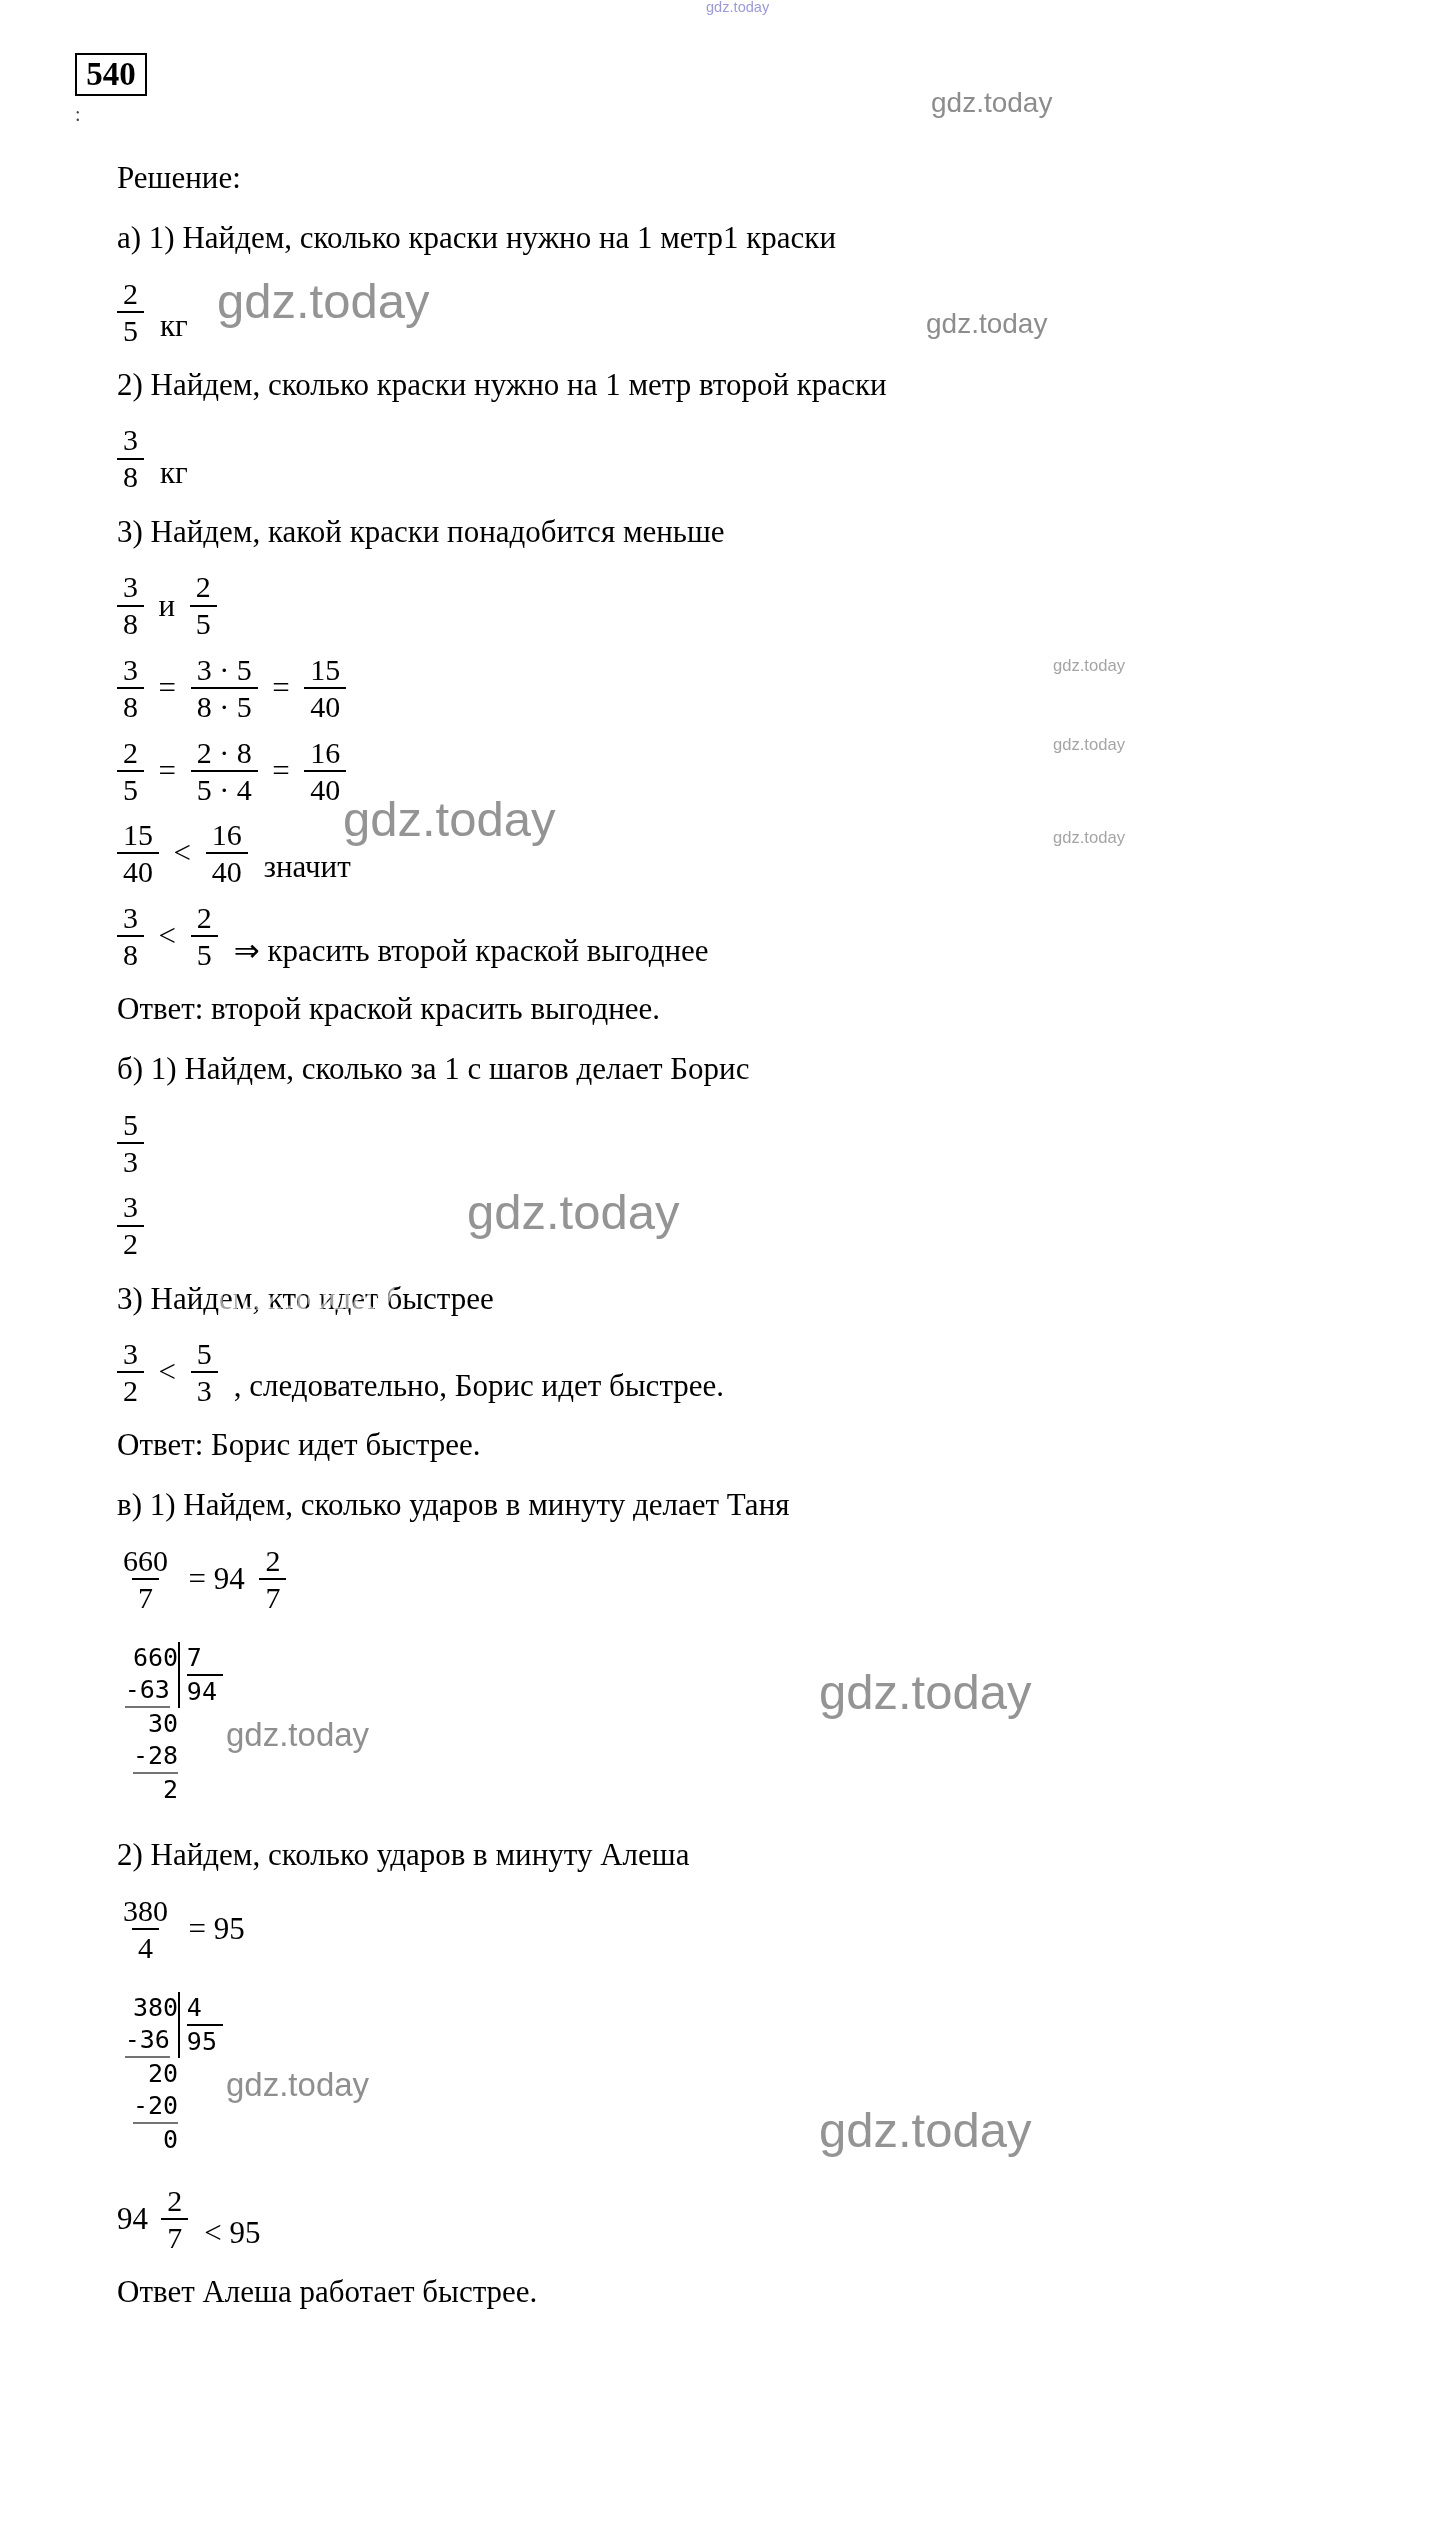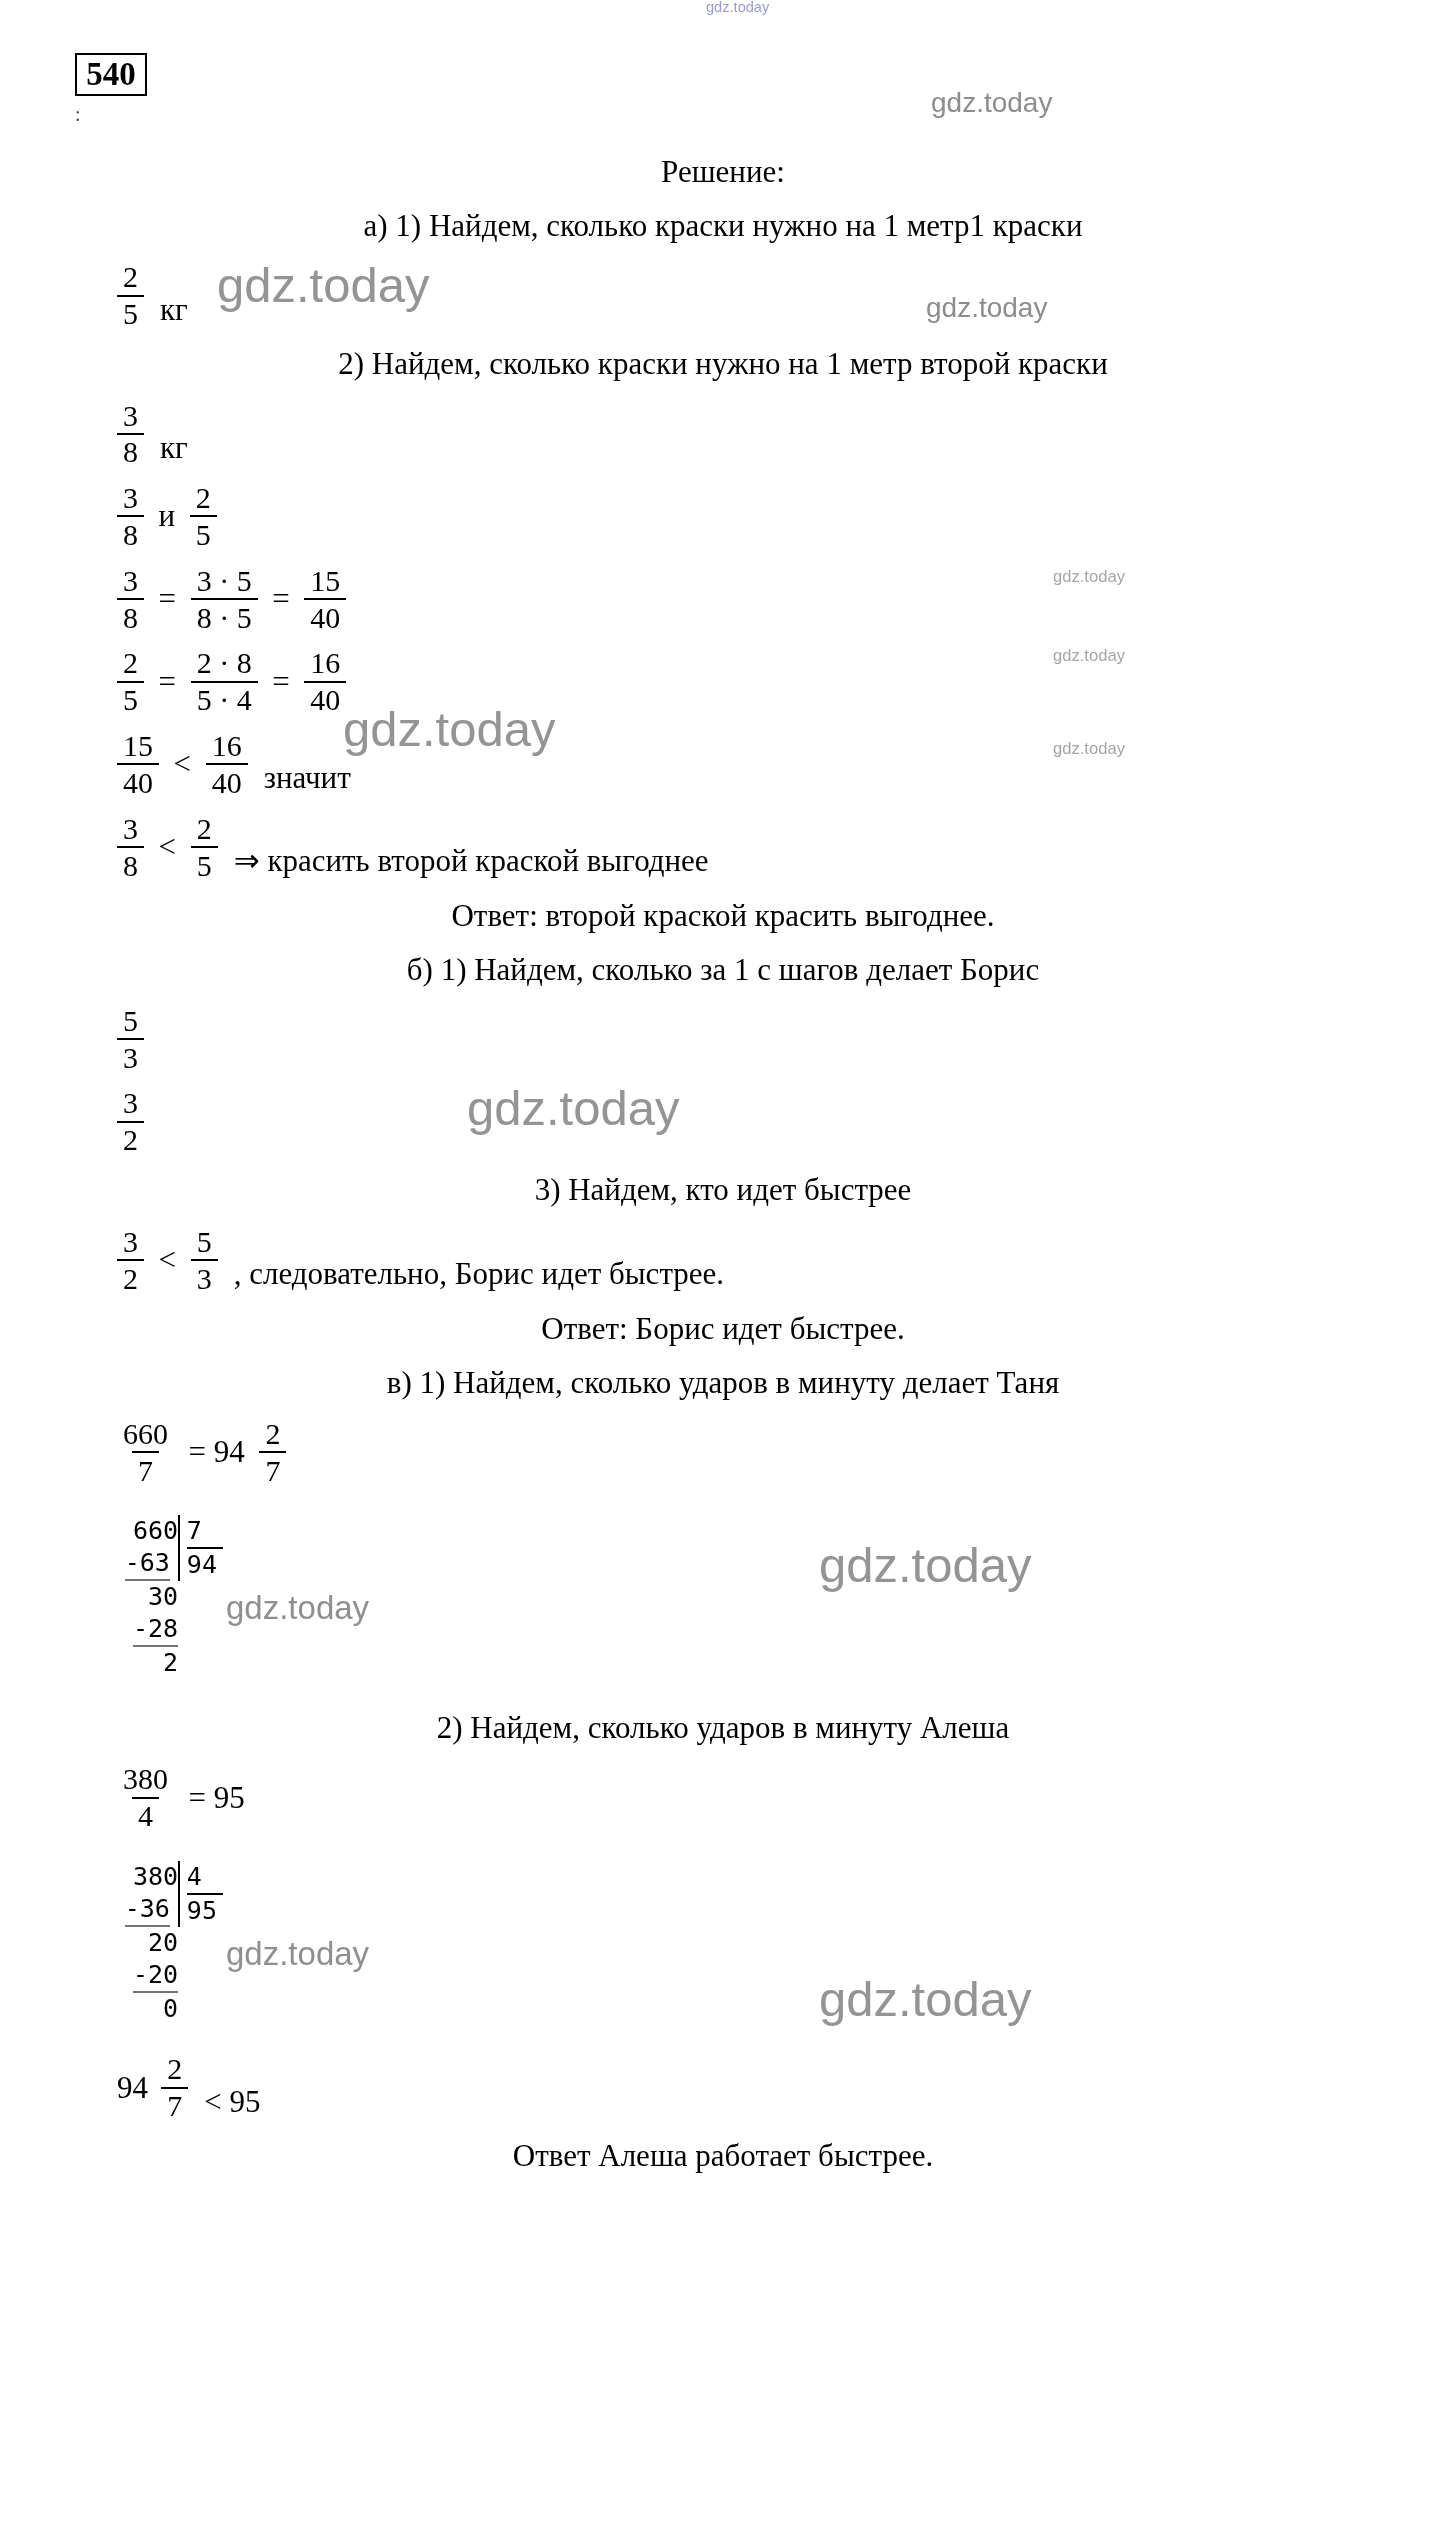--- a/index.html
+++ b/index.html
@@ -9,21 +9,21 @@
   }
   .page{position:relative;width:1205px;height:2538px;overflow:hidden;background:#fff;}
 
   
   .header-row{position:absolute;left:75px;top:53px;display:flex;align-items:flex-start;gap:0;flex-direction:column;}
   .problem-box{border:2.7px solid #000;font-weight:700;font-size:33px;line-height:1.15;padding:0.7px 9.3px;}
   .header-colon{font-size:20px;color:#444;padding-top:6.7px;}
 
   
   .content{position:absolute;left:117px;top:141px;width:1212px;}
-  .textline{font-size:31px;line-height:1.45;margin:9px 0;text-align:center;}
+  .textline{font-size:31px;line-height:1.45;margin:15px 0;}
   .rel{position:relative;}
 
   
   .frow{display:flex;align-items:center;gap:13.3px;margin:10.7px 0;font-size:31px;}
   .frac{display:inline-flex;flex-direction:column;align-items:center;line-height:1.12;font-size:30px;}
   .frac .num,.frac .den{padding:0.7px 6px;text-align:center;white-space:nowrap;}
   .frac .den{border-top:2px solid #000;}
   .op{padding:0 1.3px;}
   .tail{margin-left:2.7px;white-space:nowrap;margin-top:28px;}
 
@@ -86,20 +86,21 @@
     <div class="textline">2) Найдем, сколько краски нужно на 1 метр второй краски</div>
 
     <div class="frow">
       <span class="frac">
         <span class="num">3</span>
         <span class="den">8</span>
       </span>
       <span class="tail">кг</span>
     </div>
 
+    <div class="textline">3) Найдем, какой краски понадобится меньше</div>
 
     <div class="frow">
       <span class="frac">
         <span class="num">3</span>
         <span class="den">8</span>
       </span>
       <span class="op">и</span>
       <span class="frac">
         <span class="num">2</span>
         <span class="den">5</span>

